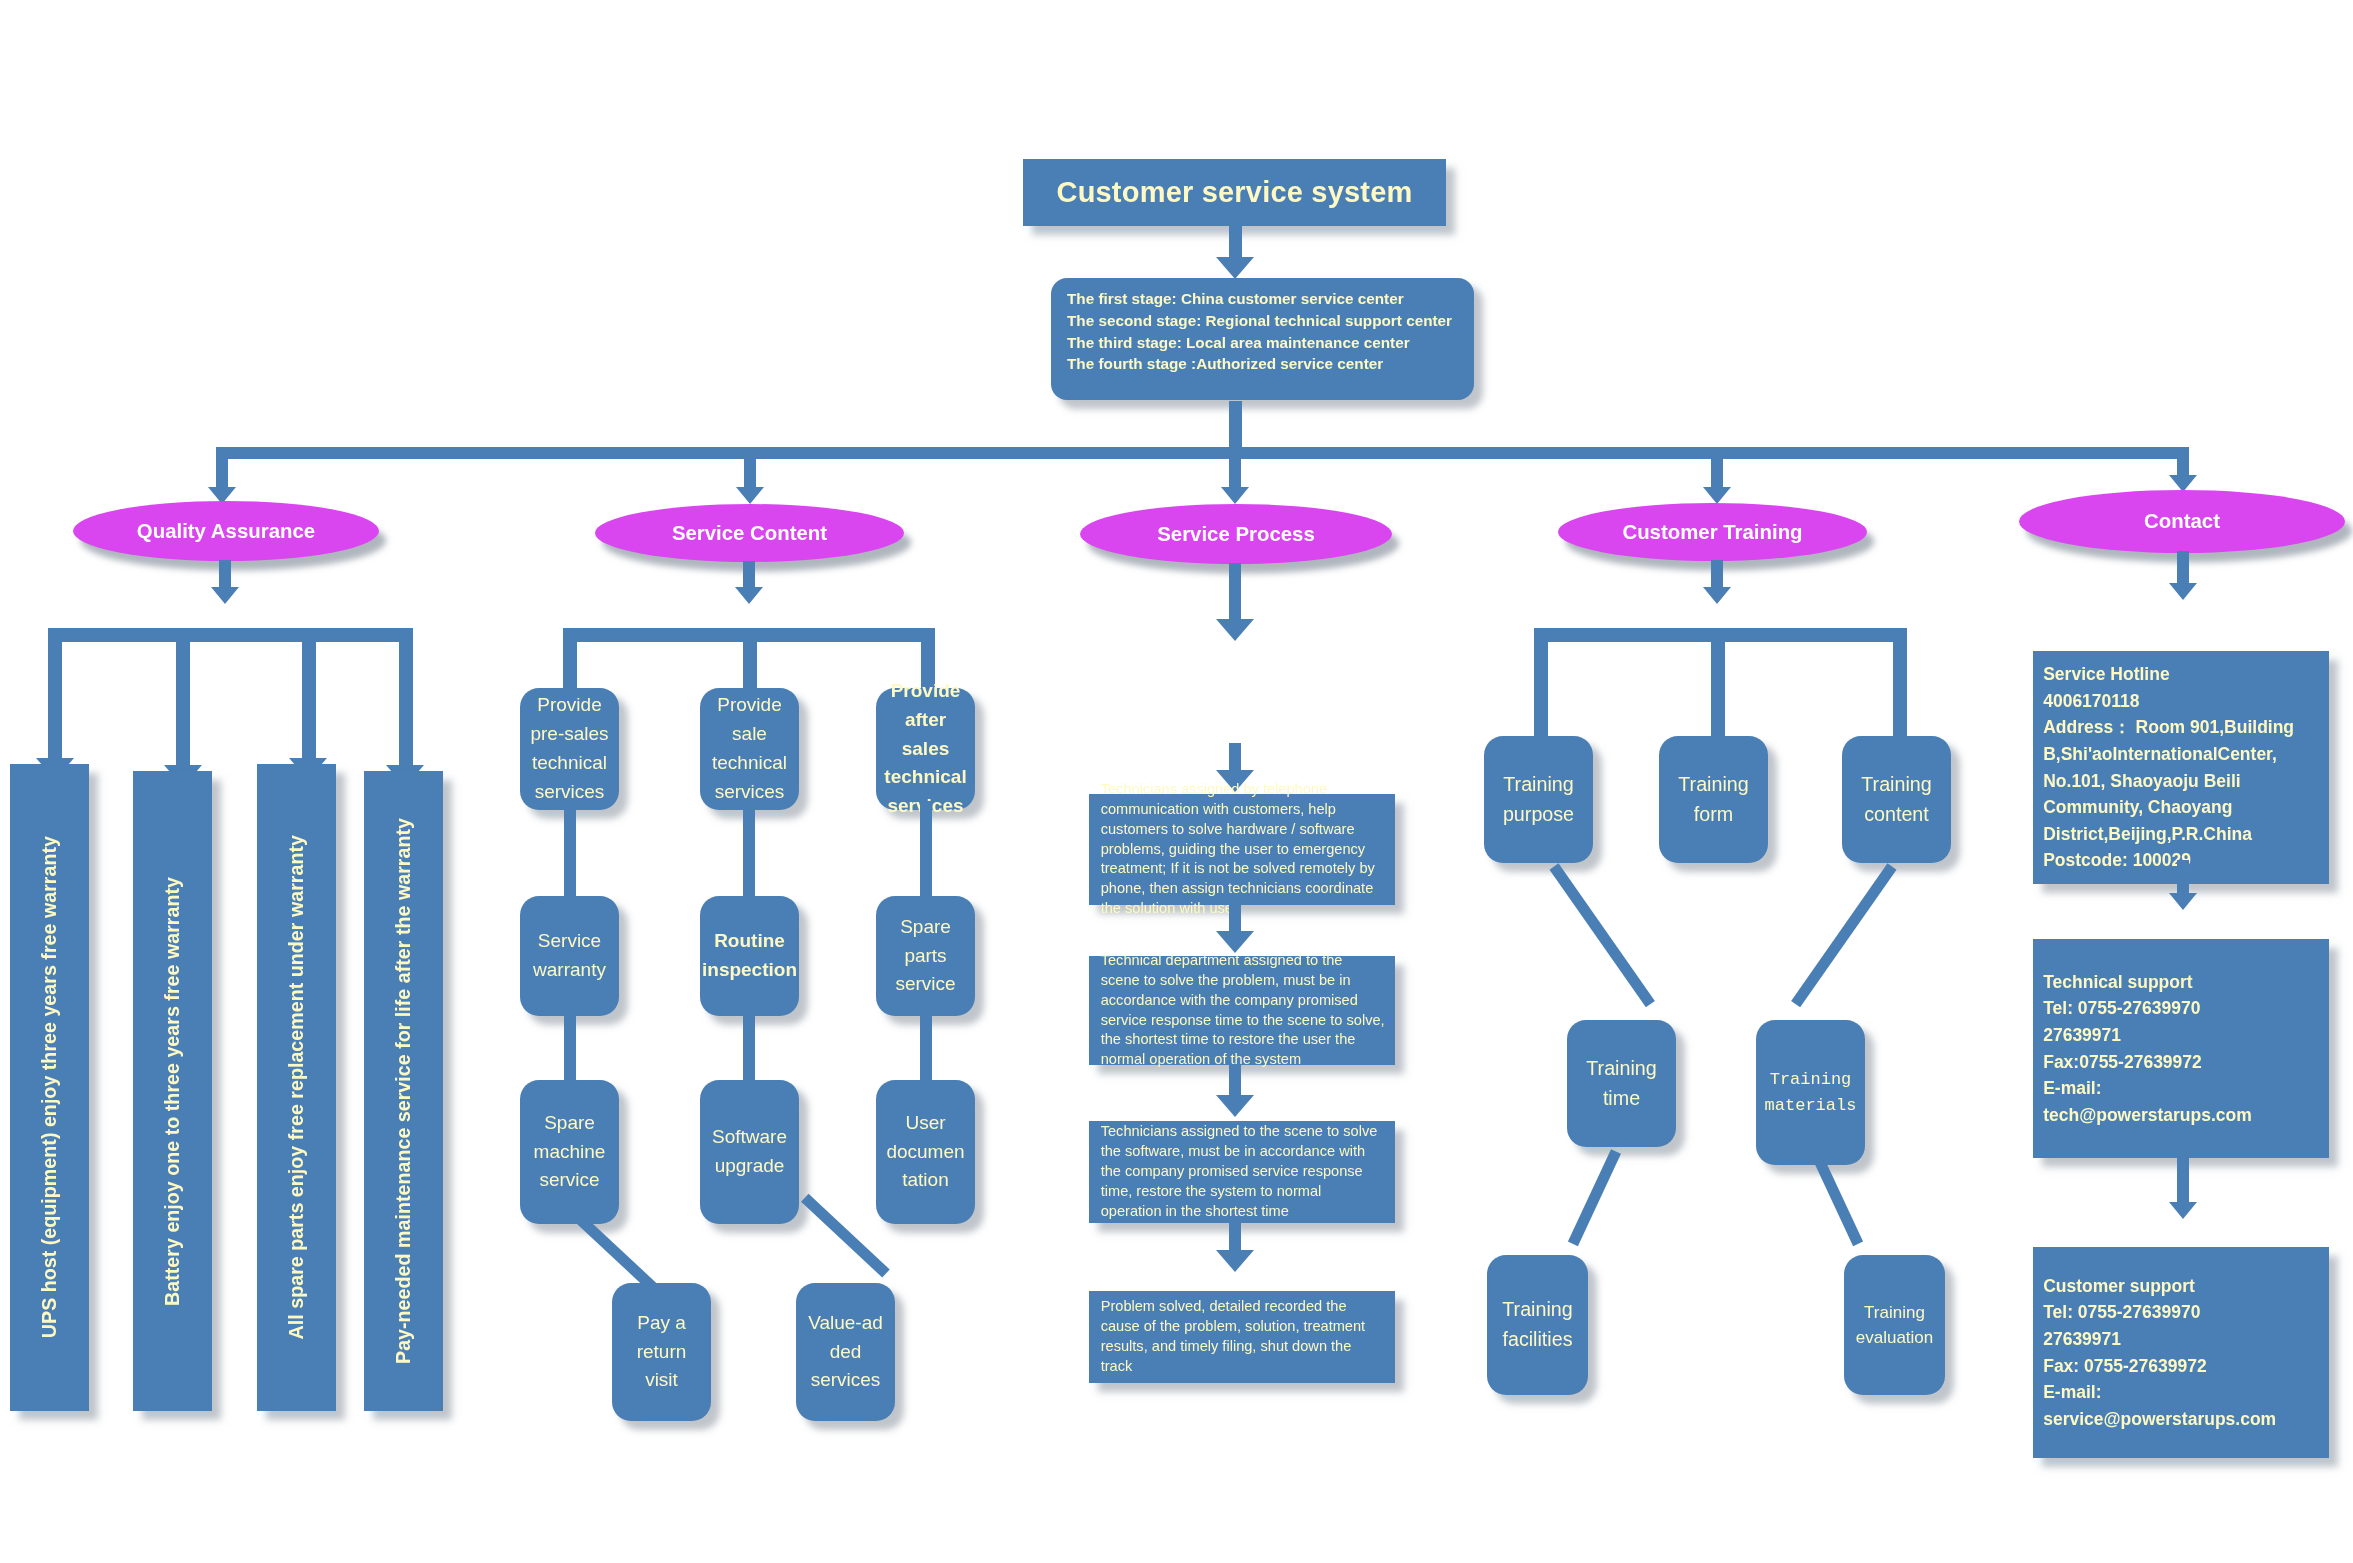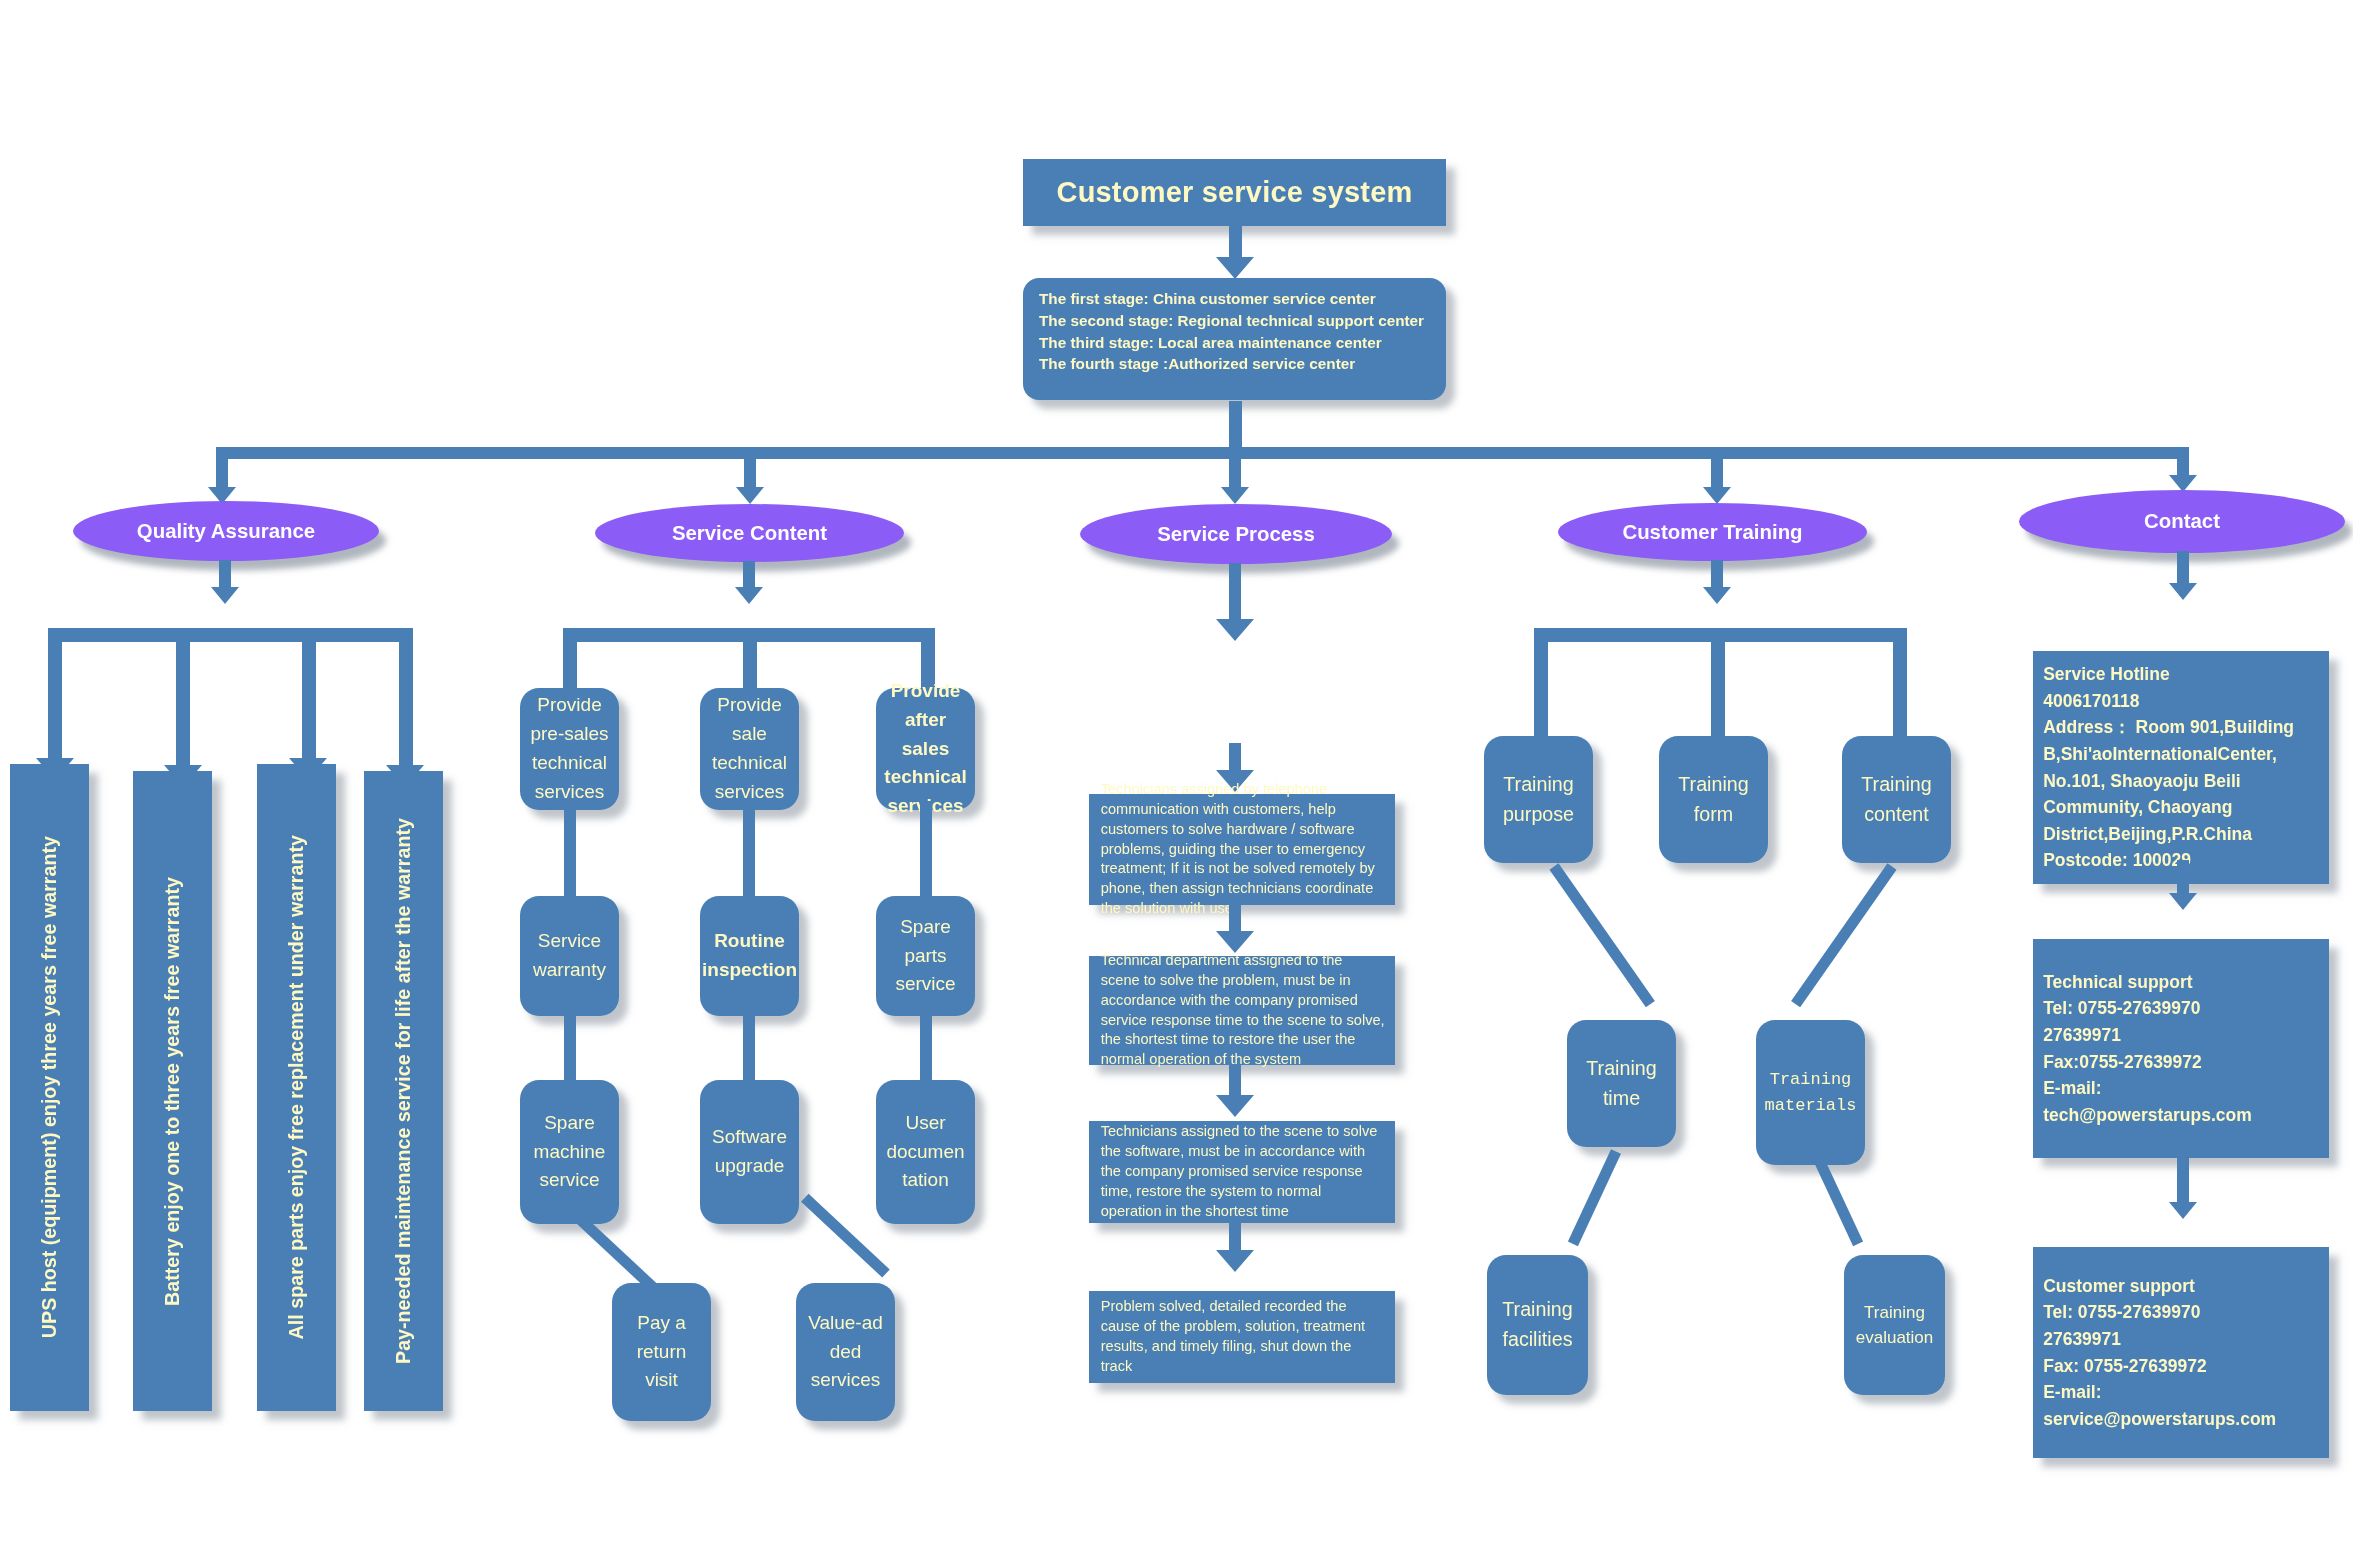--- a/index.html
+++ b/index.html
@@ -4,23 +4,23 @@
 <style>
   html,body{margin:0;padding:0;background:#ffffff;}
   body{font-family:"Liberation Sans",sans-serif;}
   #stage{position:relative;width:2354px;height:1564px;background:#fff;overflow:hidden;}
 
   
   .node{position:absolute;box-sizing:border-box;color:#fef9c3;background:#4a7fb5;
         display:flex;align-items:center;justify-content:center;text-align:center;
         box-shadow:8.7px 8.7px 7.3px rgba(140,150,160,.55);}
   .rect{border-radius:0;}
-  .round{border-radius:25px;}
+  .round{border-radius:25px;margin-left:28px;}
   .round-sm{border-radius:19px;}
-  .ellipse{position:absolute;box-sizing:border-box;background:#8b5cf6;color:#fff;
+  .ellipse{position:absolute;box-sizing:border-box;background:#d946ef;color:#fff;
            border-radius:50%;display:flex;align-items:center;justify-content:center;
            text-align:center;font-weight:bold;box-shadow:7.3px 9.5px 6.6px rgba(150,158,168,.75);}
 
   
   .ln{position:absolute;background:#4a7fb5;}
   .vl{width:11.7px;}
   .hl{height:11.7px;}
   .thick{width:14.6px;}
   .thick-h{height:14.6px;}
   .arrow-d{position:absolute;width:0;height:0;border-left:19px solid transparent;

